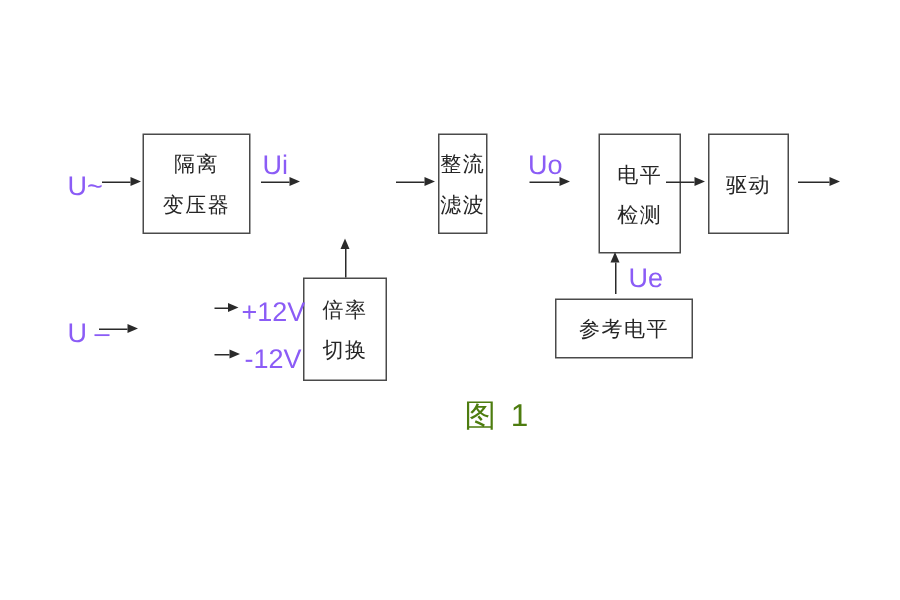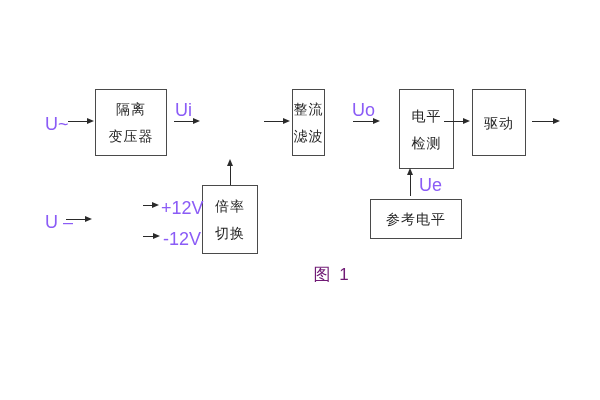--- a/index.html
+++ b/index.html
@@ -18,21 +18,21 @@
   .sig{
     position:absolute;font-size:18px;color:#8b5cf6;line-height:1;white-space:nowrap;
   }
   .hline{position:absolute;height:0;border-top:1.4px solid #2a2a2a;}
   .vline{position:absolute;width:0;border-left:1.4px solid #2a2a2a;}
   .head-right{position:absolute;width:0;height:0;
     border-left:7px solid #2a2a2a;border-top:3.5px solid transparent;border-bottom:3.5px solid transparent;}
   .head-up{position:absolute;width:0;height:0;
     border-bottom:7px solid #2a2a2a;border-left:3.5px solid transparent;border-right:3.5px solid transparent;}
   .caption{position:absolute;left:262px;top:263px;width:60px;text-align:center;
-    font-size:17px;color:#701a75;letter-spacing:2px;}
+    font-size:21px;color:#4d7c0f;letter-spacing:2px;}
 </style>
 </head>
 <body>
 
 <div class="canvas">
 
   <div class="box" style="left:55px;top:89px;width:72px;height:67px">
     <span>隔离</span>
     <span>变压器</span>
   </div>

